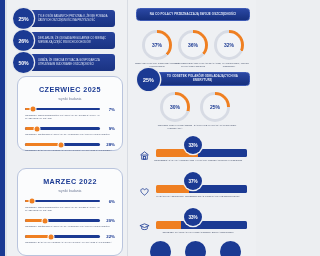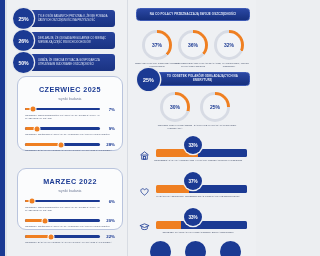--- a/index.html
+++ b/index.html
@@ -203,21 +203,21 @@
               <div class="knob" style="left:48%"></div>
             </div>
             <div class="pct">28%</div>
           </div>
           <div class="slider-cap">ODSETEK BADANYCH OCENIAJĄCYCH SWOJĄ SYTUACJĘ JAKO DOBRĄ</div>
         </div>
 
       </div>
     </div>
 
-    <div class="card" style="top:168px;height:62px;">
+    <div class="card" style="top:168px;height:88px;">
       <div class="card-title">MARZEC 2022</div>
       <div class="card-sub">wyniki badania</div>
       <div class="slider-block">
 
         <div class="slider-row">
           <div class="slider-line">
             <div class="track">
               <div class="fill" style="width:9%"></div>
               <div class="knob" style="left:9%"></div>
             </div>

